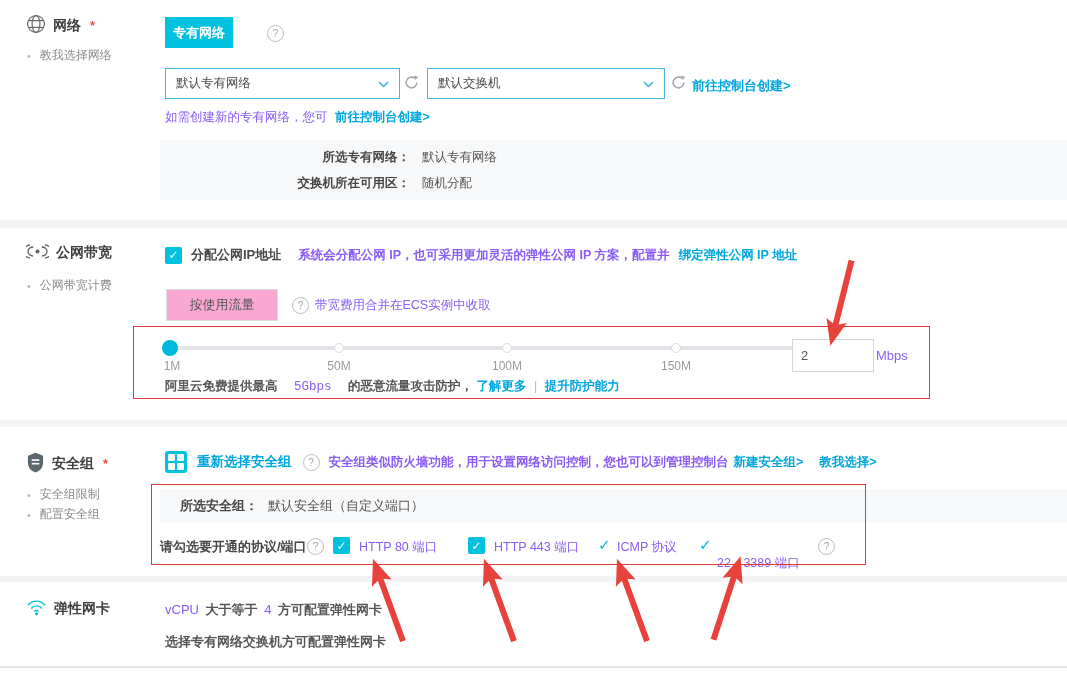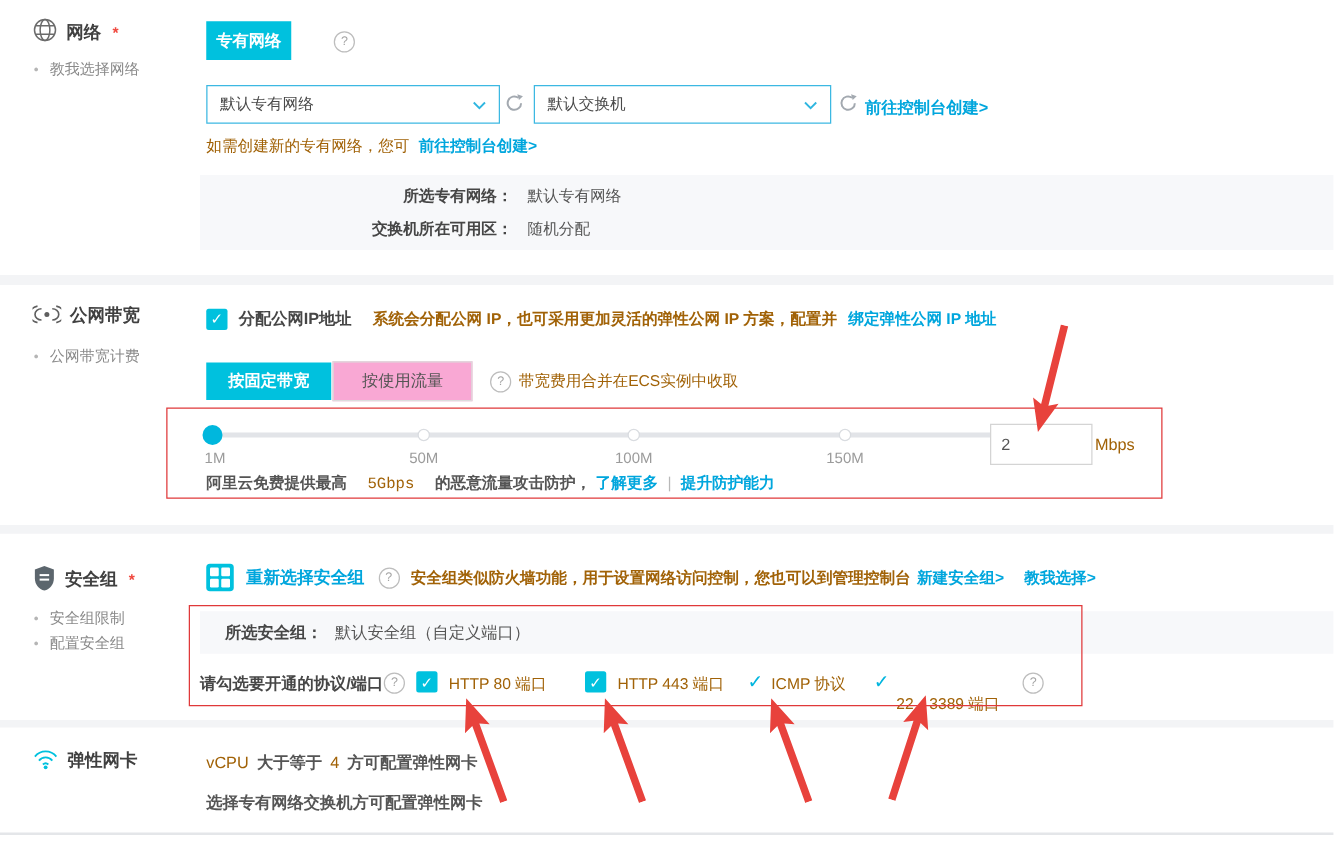--- a/index.html
+++ b/index.html
@@ -13,21 +13,21 @@
   .req{color:#f0483e;font-weight:bold;margin-left:2px;}
   .side-link{display:flex;align-items:center;gap:9px;color:#8a8a8a;font-size:12px;cursor:pointer;}
   .dot{color:#b5b5b5;font-size:11px;}
   
   .btn-cyan{background:#00c1de;color:#fff;font-weight:bold;font-size:13px;
             display:flex;align-items:center;justify-content:center;cursor:pointer;}
   .select{background:#fff;border:1px solid #3cb8e2;height:29px;display:flex;align-items:center;
           justify-content:space-between;padding:0 10px;color:#4a4a4a;font-size:12.5px;cursor:pointer;}
   .link{color:#00a6dd;cursor:pointer;}
   .b{font-weight:bold;}
-  .gray{color:#a16207;}
+  .gray{color:#8b5cf6;}
   .dark{color:#555;}
   .help{width:15px;height:15px;border:1px solid #bdbdbd;border-radius:50%;color:#a3a3a3;
         font-size:10px;display:inline-flex;align-items:center;justify-content:center;flex:0 0 auto;background:#fff;}
   .gbox{background:#f7f8fa;}
   .blabel{font-weight:bold;color:#464646;}
   .band{position:absolute;left:0;width:1067px;background:#f3f4f6;}
   .cb{width:17px;height:17px;background:#00c1de;border-radius:2px;color:#fff;font-size:12px;
       display:flex;align-items:center;justify-content:center;cursor:pointer;flex:0 0 auto;}
   .chk{color:#00b5de;font-weight:bold;font-size:15px;cursor:pointer;}
   .tab{height:30px;display:flex;align-items:center;justify-content:center;font-size:13px;cursor:pointer;}
@@ -146,21 +146,20 @@
   <div class="abs flex" style="left:165px;top:246px;gap:9px;">
     <span class="cb">
         <span>✓</span>
       </span>
     <span class="blabel" style="font-size:13px;">分配公网IP地址</span>
     <span class="gray" style="margin-left:8px;font-weight:bold;">系统会分配公网 IP，也可采用更加灵活的弹性公网 IP 方案，配置并</span>
     <span class="link b">绑定弹性公网 IP 地址</span>
   </div>
 
   <div class="abs flex" style="left:165px;top:289px;">
-    <div class="tab active">按固定带宽</div>
     <div class="tab plain" style="margin-left:1px;">按使用流量</div>
     <span class="help" style="margin-left:14px;">?</span>
     <span class="gray" style="margin-left:6px;">带宽费用合并在ECS实例中收取</span>
   </div>
 
   <div class="abs" style="left:165px;top:335px;width:690px;height:42px;">
     <div class="track" style="left:5px;top:11px;width:673px;"></div>
     <span class="stop" style="left:169px;top:8px;"></span>
     <span class="stop" style="left:337px;top:8px;"></span>
     <span class="stop" style="left:506px;top:8px;"></span>

